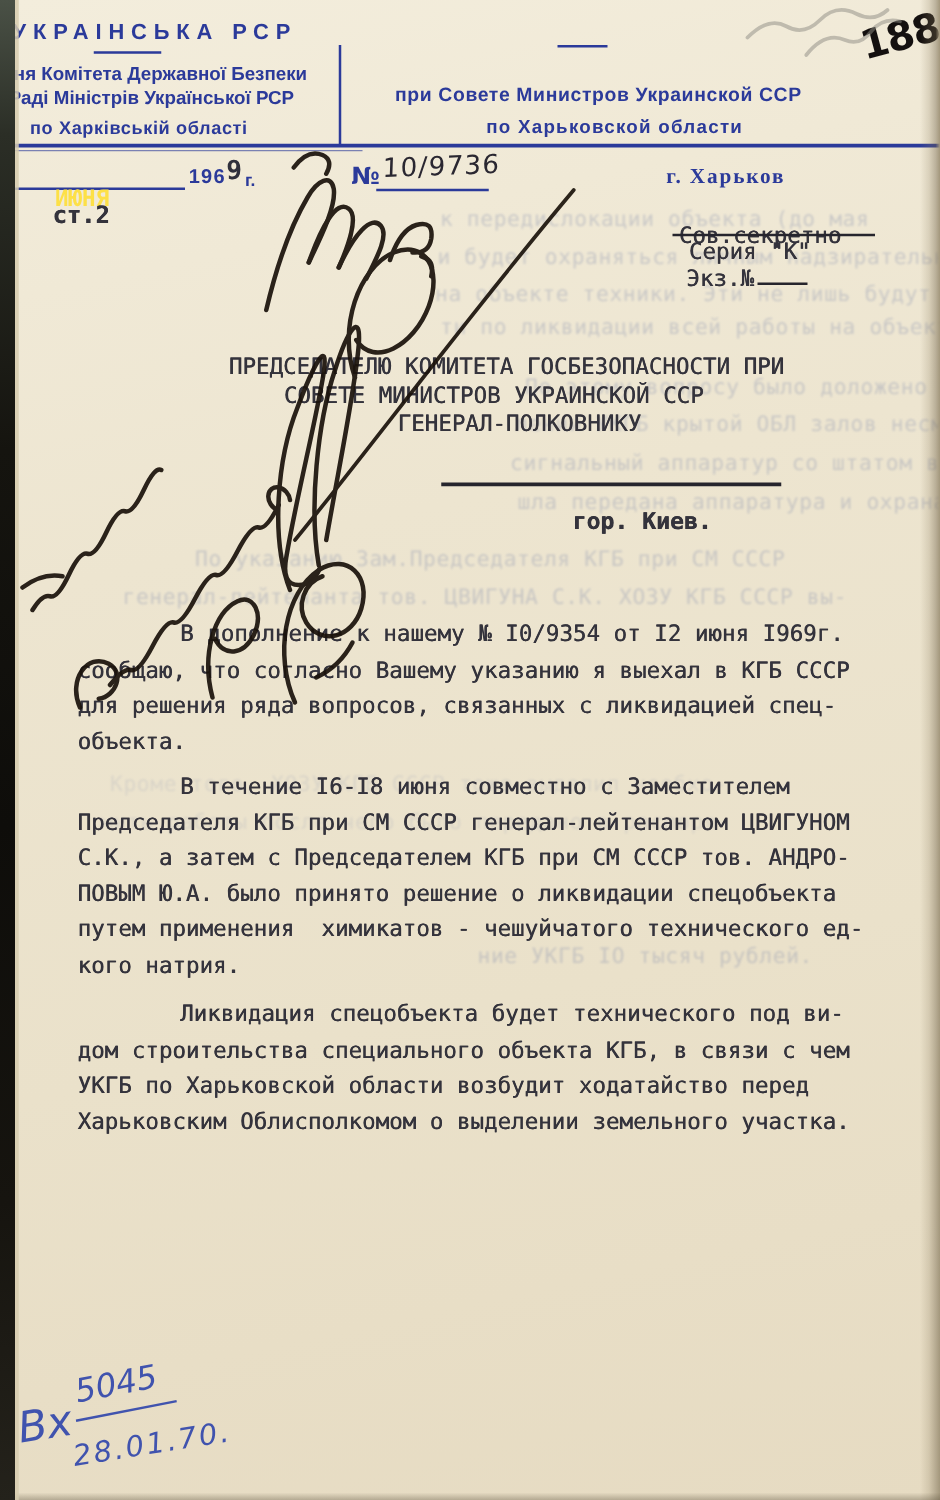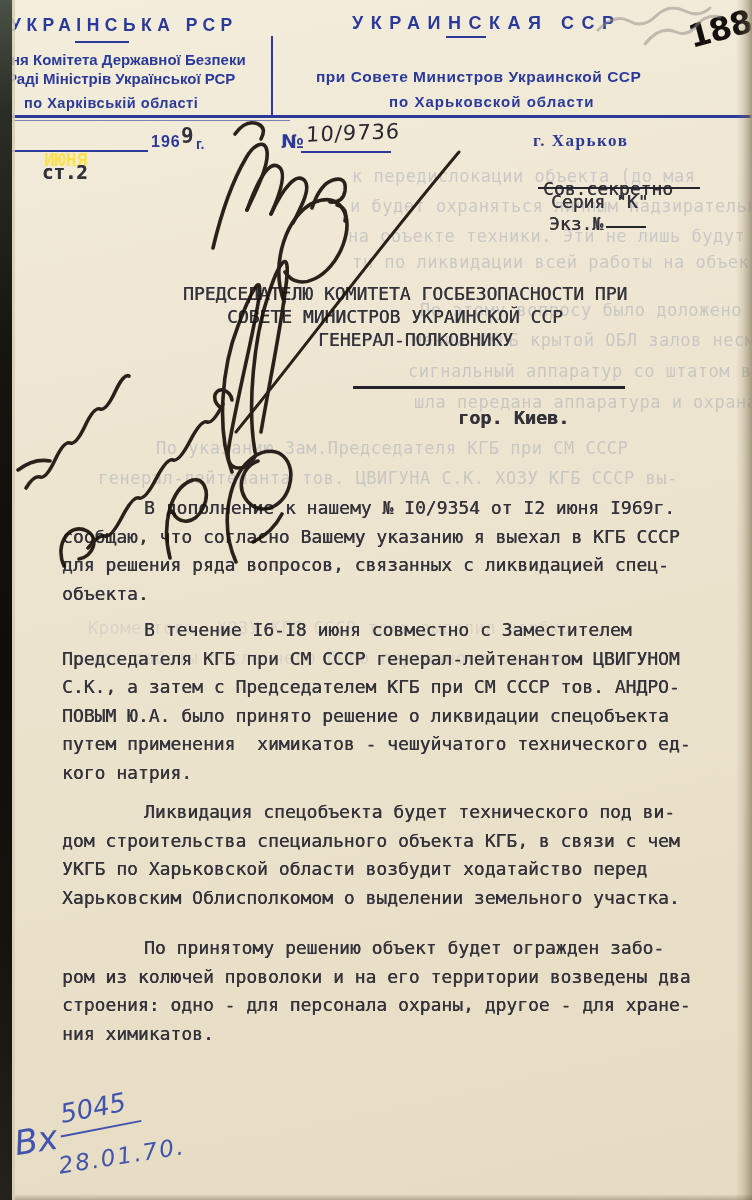--- a/index.html
+++ b/index.html
@@ -87,30 +87,30 @@
   <div class="bleed abs" style="left:348px;top:226px;">на объекте техники. Эти не лишь будут пол ответст-</div>
   <div class="bleed abs" style="left:352px;top:252px;">ти по ликвидации всей работы на объекте.</div>
   <div class="bleed abs" style="left:420px;top:300px;">По этому вопросу было доложено нами прод-</div>
   <div class="bleed abs" style="left:412px;top:330px;">лении УКГБ крытой ОБЛ залов несменяемой объекта</div>
   <div class="bleed abs" style="left:408px;top:361px;">сигнальный аппаратур со штатом в. эт. охрану, в эти</div>
   <div class="bleed abs" style="left:414px;top:392px;">шла передана аппаратура и охрана в подразделениях</div>
   <div class="bleed abs" style="left:156px;top:438px;">По указанию Зам.Председателя КГБ при СМ СССР</div>
   <div class="bleed abs" style="left:98px;top:468px;">генерал-лейтенанта тов. ЦВИГУНА С.К. ХОЗУ КГБ СССР вы-</div>
   <div class="bleed faint abs" style="left:88px;top:618px;">Кроме того, ХОЗУ КГБ СССР тоже выделил необхо-</div>
   <div class="bleed faint abs" style="left:80px;top:648px;">мить работы после чего было передано в распоря-</div>
+  <div class="bleed abs" style="left:382px;top:755px;">ние УКГБ IO тысяч рублей.</div>
 
   <div class="abs blue lh-title-l z2">УКРАІНСЬКА РСР</div>
   <div class="rule z2" style="left:75px;top:41px;width:54px;height:2px;"></div>
   <div class="abs blue lh-l1 z2">ння Комітета Державної Безпеки</div>
   <div class="abs blue lh-l2 z2">Раді Міністрів Української РСР</div>
   <div class="abs blue lh-lr z2">по Харківській області</div>
 
   <div class="rule z2" style="left:271px;top:36px;width:1.5px;height:80px;"></div>
 
-  <div class="abs blue lh-title-r z2">УКРАИНСКАЯ ССР</div>
   <div class="rule z2" style="left:446px;top:36px;width:40px;height:2px;"></div>
   <div class="abs blue lh-r2 z2">при Совете Министров Украинской ССР</div>
   <div class="abs blue lh-rr z2">по Харьковской области</div>
 
   <div class="rule z2" style="left:0;top:115px;width:752px;height:2.5px;"></div>
   <div class="rule z2" style="left:0;top:120px;width:290px;height:1px;opacity:.6;"></div>
 
   <div class="abs dt-month z3">ИЮНЯ</div>
   <div class="rule z2" style="left:0;top:150px;width:148px;height:1.8px;"></div>
   <div class="abs blue dt-y z2">196</div>
@@ -144,24 +144,20 @@
   <div class="para p2 typed">В течение I6-I8 июня совместно с Заместителем
 Председателя КГБ при СМ СССР генерал-лейтенантом ЦВИГУНОМ
 С.К., а затем с Председателем КГБ при СМ СССР тов. АНДРО-
 ПОВЫМ Ю.А. было принято решение о ликвидации спецобъекта
 путем применения  химикатов - чешуйчатого технического ед-
 кого натрия.</div>
   <div class="para p3 typed">Ликвидация спецобъекта будет технического под ви-
 дом строительства специального объекта КГБ, в связи с чем
 УКГБ по Харьковской области возбудит ходатайство перед
 Харьковским Облисполкомом о выделении земельного участка.</div>
-  <div class="para p4 typed">По принятому решению объект будет огражден забо-
-ром из колючей проволоки и на его территории возведены два
-строения: одно - для персонала охраны, другое - для хране-
-ния химикатов.</div>
 
   <div class="abs page-num">188</div>
 
   <svg class="ink-svg" width="752" height="1200" viewBox="0 0 752 1200">
     <g stroke="#8e8c84" stroke-width="3" fill="none" stroke-linecap="round" opacity=".5">
       <path d="M598,30 q17,-17 31,-9 q14,8 27,-5 q13,-13 29,-5 q14,7 25,-3"></path>
       <path d="M645,44 q15,-19 31,-12 q12,5 21,-7 q9,-11 23,-8"></path>
     </g>
     <g stroke="#1a120b" stroke-width="3.6" fill="none" stroke-linecap="round" stroke-linejoin="round" opacity=".92">
       <path d="M18,470 q16,-12 32,-9"></path>

